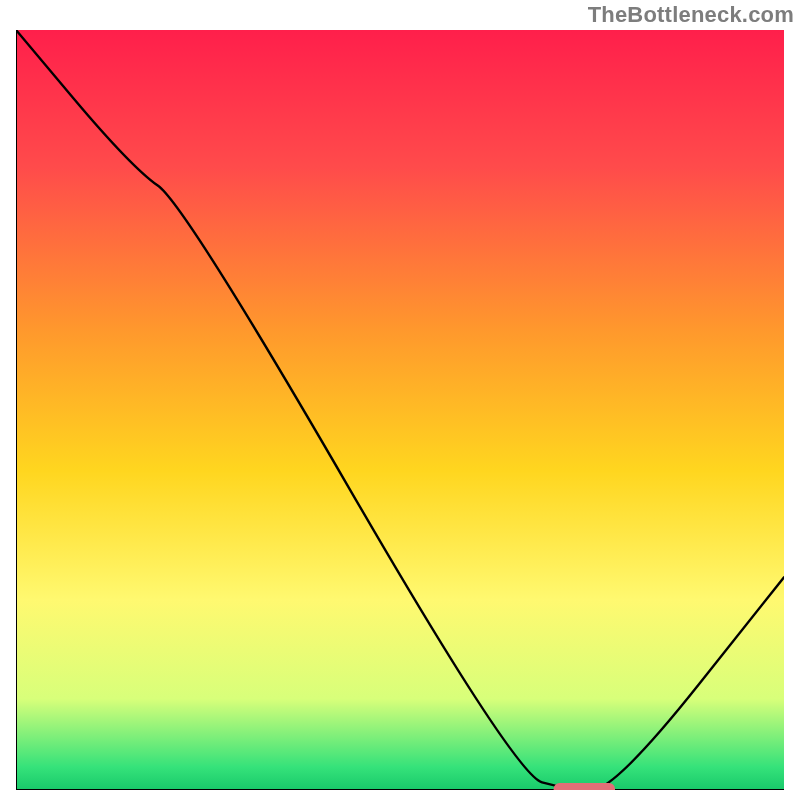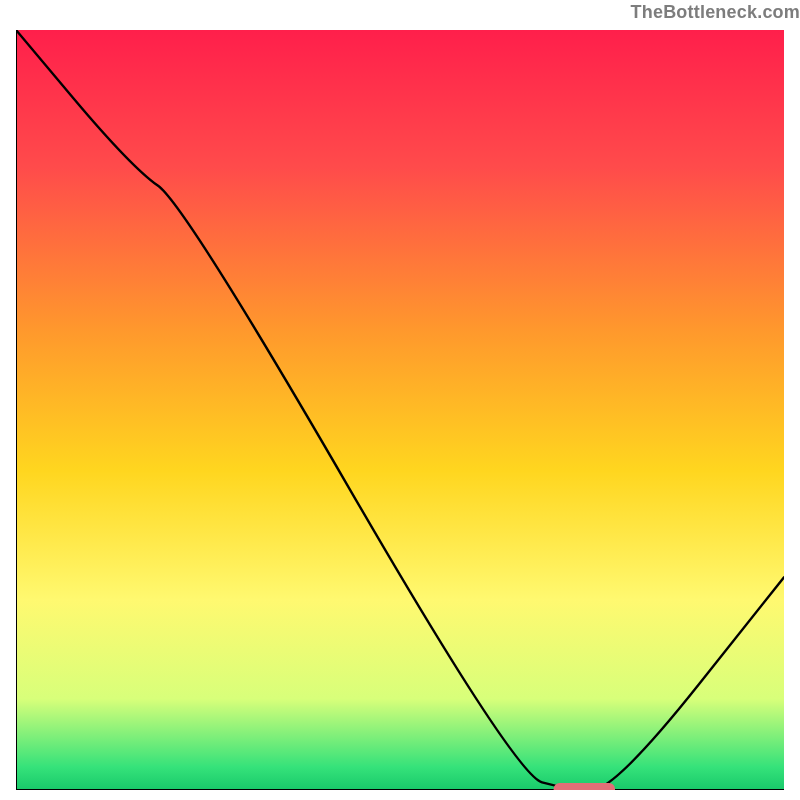--- a/index.html
+++ b/index.html
@@ -11,22 +11,22 @@
     font-family: Arial, Helvetica, sans-serif;
   }
   .wrap {
     position: relative;
     width: 800px;
     height: 800px;
   }
   .watermark {
     position: absolute;
     top: 2px;
-    right: 0;
-    font-size: 18px;
+    right: 6px;
+    font-size: 22px;
     font-weight: 600;
     color: #7d7d7d;
     letter-spacing: 0.2px;
   }
   .plot {
     position: absolute;
     left: 16px;
     top: 30px;
     width: 768px;
     height: 760px;

